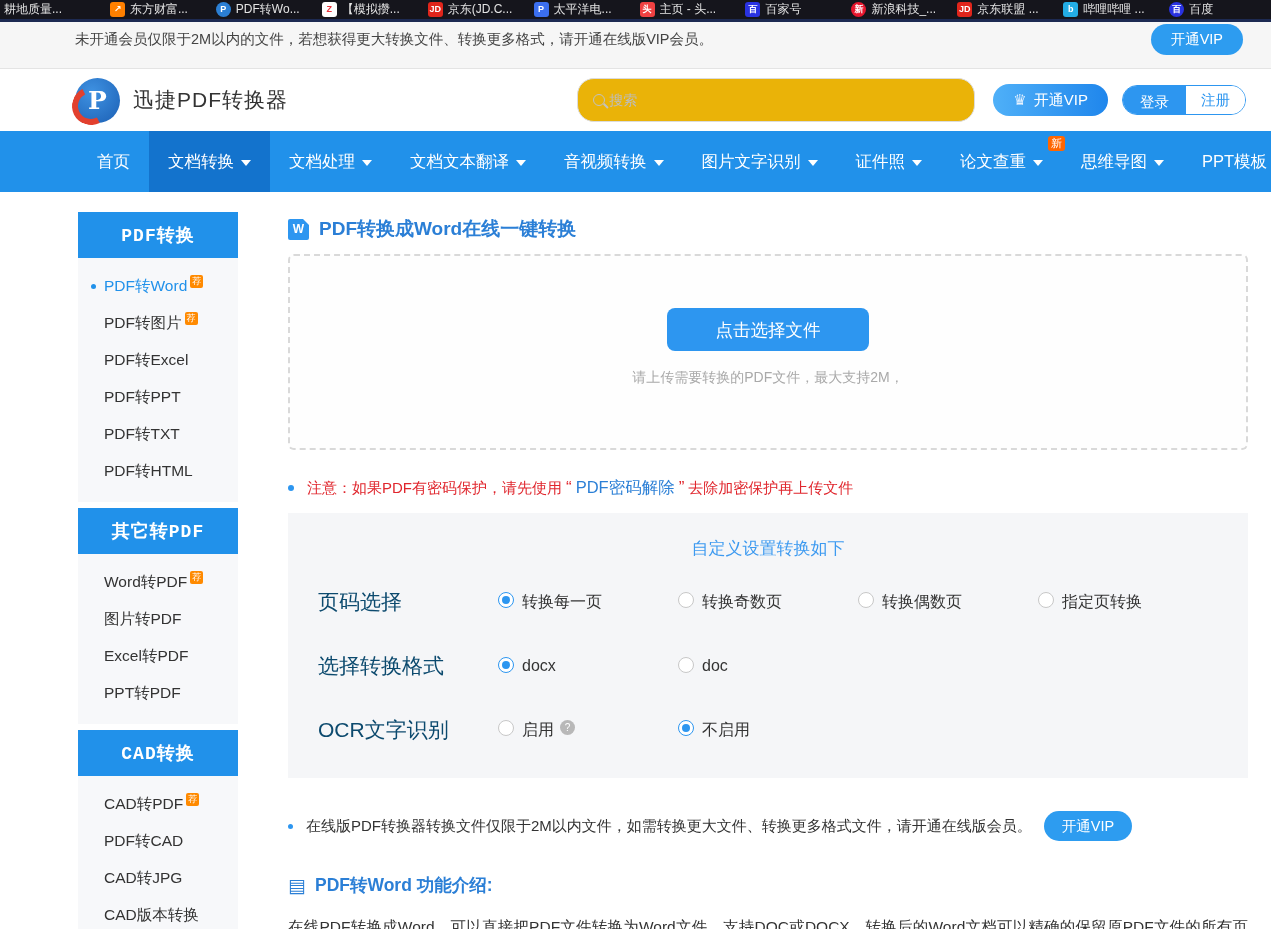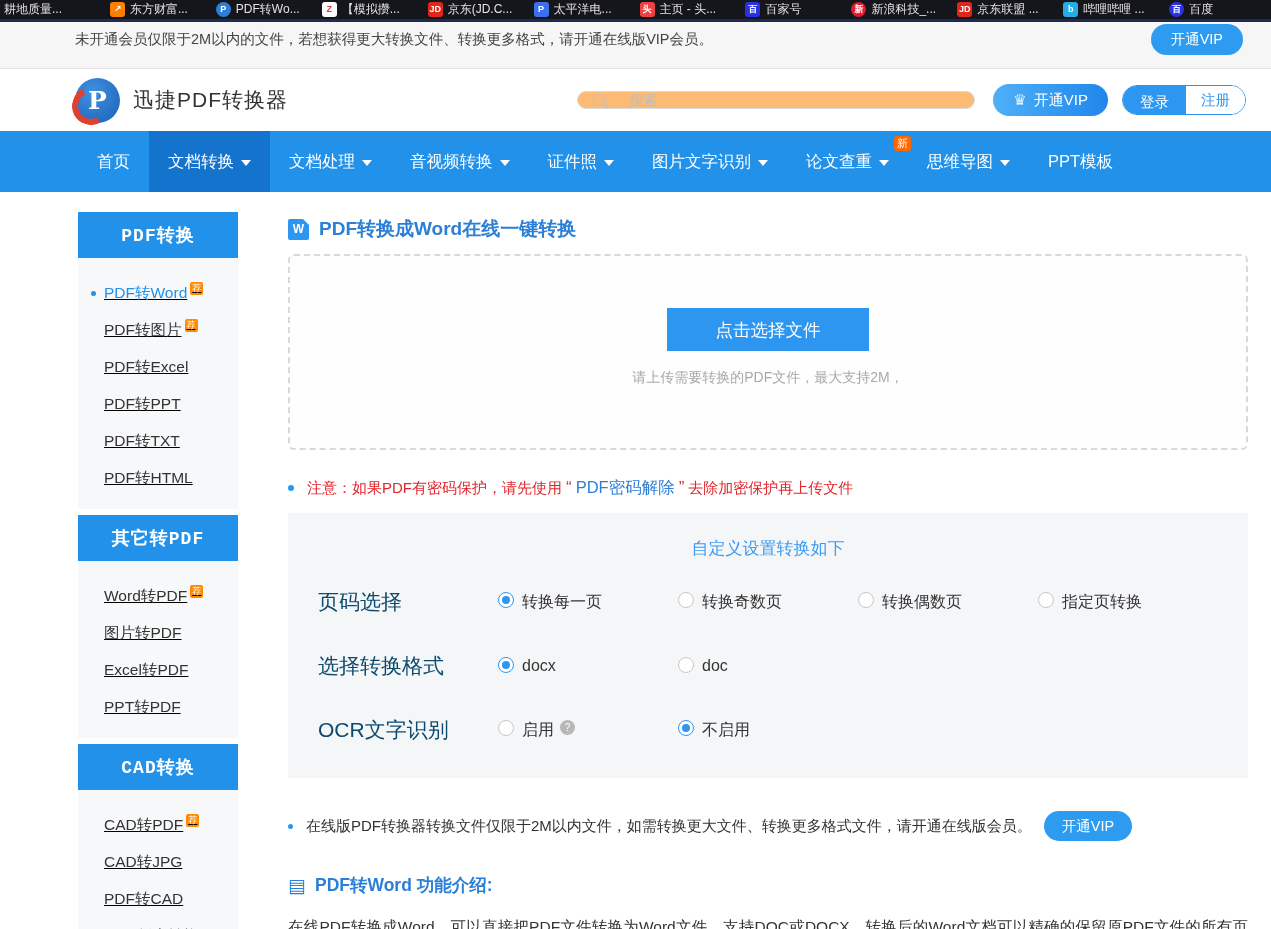--- a/index.html
+++ b/index.html
@@ -28,22 +28,22 @@
     padding:0 25px 0 75px;}
   .logo{width:45px;height:45px;border-radius:50%;flex-shrink:0;position:relative;
     background:radial-gradient(circle at 38% 32%,#3f92e2,#1b5fb4);
     display:flex;align-items:center;justify-content:center;}
   .logo::after{content:'';position:absolute;left:-3px;bottom:-2px;width:26px;height:26px;
     border:6px solid transparent;border-bottom-color:#e2402e;border-left-color:#e2402e;
     border-radius:50%;transform:rotate(18deg);}
   .logo-p{color:#fff;font-weight:bold;font-size:25px;position:relative;z-index:1;
     font-family:"DejaVu Serif",serif;}
   .site-title{font-size:21px;color:#333;margin-left:13px;letter-spacing:1px;}
-  .search{margin-left:auto;width:398px;height:18px;border:1px solid #dcdcdc;
-    border-radius:17px;display:flex;align-items:center;padding:0 15px;gap:24px;background:#fdba74;}
+  .search{margin-left:auto;width:398px;height:44px;border:1px solid #dcdcdc;
+    border-radius:17px;display:flex;align-items:center;padding:0 15px;gap:4px;background:#eab308;}
   .mag{width:12px;height:12px;border:1.5px solid #c2c2c2;border-radius:50%;
     position:relative;flex-shrink:0;}
   .mag::after{content:'';position:absolute;width:6px;height:1.5px;background:#c2c2c2;
     transform:rotate(45deg);right:-5px;bottom:-1px;}
   .search input{border:none;outline:none;flex:1;font-size:14px;color:#333;background:transparent;}
   .search input::placeholder{color:#bdbdbd;}
   .header-vip{margin-left:18px;height:32px;padding:0 20px;border:none;border-radius:16px;
     background:linear-gradient(90deg,#4fb0f8,#1f86ec);color:#fff;font-size:15px;
     display:flex;align-items:center;gap:7px;}
   .crown{font-size:15px;color:#eaf4ff;}
@@ -60,21 +60,21 @@
   .caret{width:0;height:0;border-left:5px solid transparent;border-right:5px solid transparent;
     border-top:6px solid #fff;margin-top:2px;}
   .nav-badge{position:absolute;top:5px;right:-3px;background:#f60;color:#fff;
     font-size:11px;line-height:1;padding:2px 3px;border-radius:3px;}
 
   
   .content{display:flex;gap:50px;padding:20px 0 0 78px;background:#fff;}
   .sidebar{width:160px;flex-shrink:0;}
   .side-header{height:46px;background:#2191ea;color:#fff;font-size:18px;font-weight:bold;
     display:flex;align-items:center;justify-content:center;letter-spacing:1px;font-family:Liberation Mono, monospace;}
-  .side-items{background:#f7f8fa;padding:17px 0 12px;margin-bottom:6px;text-decoration:underline;}
+  .side-items{background:#f7f8fa;padding:10px 0 12px;margin-bottom:6px;}
   .side-item{height:37px;display:flex;align-items:center;padding-left:26px;
     font-size:15.5px;color:#333;cursor:pointer;position:relative;}
   .side-item.active{color:#2191ea;}
   .side-item.active::before{content:'';position:absolute;left:13px;width:5px;height:5px;
     border-radius:50%;background:#2191ea;}
   .rec-badge{margin-left:3px;margin-bottom:10px;background:#ff8a00;color:#fff;font-size:9px;
     width:13px;height:13px;display:inline-flex;align-items:center;justify-content:center;
     border-radius:2px;flex-shrink:0;}
 
   
@@ -82,21 +82,21 @@
   .page-title-row{display:flex;align-items:center;gap:10px;margin-top:4px;
     color:#2b7fd6;font-size:19px;font-weight:bold;}
   .wicon{width:21px;height:21px;background:#2d96f0;border-radius:2px;position:relative;
     display:flex;align-items:center;justify-content:center;flex-shrink:0;}
   .wicon i{font-style:normal;color:#fff;font-weight:bold;font-size:12px;}
   .wicon::after{content:'';position:absolute;top:0;right:0;
     border-top:6px solid #fff;border-left:6px solid transparent;}
   .upload-box{margin-top:12px;height:196px;border:2px dashed #d9d9d9;border-radius:6px;
     display:flex;flex-direction:column;align-items:center;background:#fefefe;cursor:pointer;}
   .upload-btn{margin-top:52px;width:202px;height:43px;background:#2d96f0;color:#fff;
-    font-size:17.5px;border:none;border-radius:0;}
+    font-size:17.5px;border:none;border-radius:8px;}
   .upload-hint{margin-top:17px;color:#a9a9a9;font-size:14px;line-height:19px;text-align:center;}
   .pwd-notice{margin-top:27px;display:flex;align-items:center;font-size:15px;color:#e0262d;}
   .dot{width:6px;height:6px;border-radius:50%;background:#2d96f0;margin-right:13px;flex-shrink:0;}
   .dot.small{width:5px;height:5px;}
   .quote{font-size:17px;margin:0 4px;}
   .pwd-link{color:#2b7fd6;font-size:16.5px;cursor:pointer;text-decoration:none;}
   .settings{margin-top:14px;background:#f5f6f8;padding:24px 30px 34px;}
   .settings-title{text-align:center;color:#3d9af0;font-size:17px;}
   .set-row{display:flex;align-items:center;margin-top:36px;}
   .set-row:first-child{margin-top:28px;}
@@ -201,29 +201,33 @@
     </div>
     <div class="nav-item active">
       <span class="nav-label">文档转换</span>
       <span class="caret"></span>
     </div>
     <div class="nav-item">
       <span class="nav-label">文档处理</span>
       <span class="caret"></span>
     </div>
     <div class="nav-item">
+      <span class="nav-label">文档文本翻译</span>
+      <span class="caret"></span>
+    </div>
+    <div class="nav-item">
       <span class="nav-label">音视频转换</span>
       <span class="caret"></span>
     </div>
     <div class="nav-item">
+      <span class="nav-label">图片文字识别</span>
+      <span class="caret"></span>
+    </div>
+    <div class="nav-item">
       <span class="nav-label">证件照</span>
-      <span class="caret"></span>
-    </div>
-    <div class="nav-item">
-      <span class="nav-label">图片文字识别</span>
       <span class="caret"></span>
     </div>
     <div class="nav-item">
       <span class="nav-label">论文查重</span>
       <span class="caret"></span>
       <span class="nav-badge">新</span>
     </div>
     <div class="nav-item">
       <span class="nav-label">思维导图</span>
       <span class="caret"></span>
@@ -274,24 +278,24 @@
           <span class="side-label">PPT转PDF</span>
         </div>
       </div>
       <div class="side-header">CAD转换</div>
       <div class="side-items">
         <div class="side-item">
           <span class="side-label">CAD转PDF</span>
           <span class="rec-badge">荐</span>
         </div>
         <div class="side-item">
+          <span class="side-label">PDF转CAD</span>
+        </div>
+        <div class="side-item">
           <span class="side-label">CAD转JPG</span>
-        </div>
-        <div class="side-item">
-          <span class="side-label">PDF转CAD</span>
         </div>
         <div class="side-item">
           <span class="side-label">CAD版本转换</span>
         </div>
       </div>
     </aside>
 
   <main class="main">
     <h1 class="page-title-row">
       <span class="wicon">

